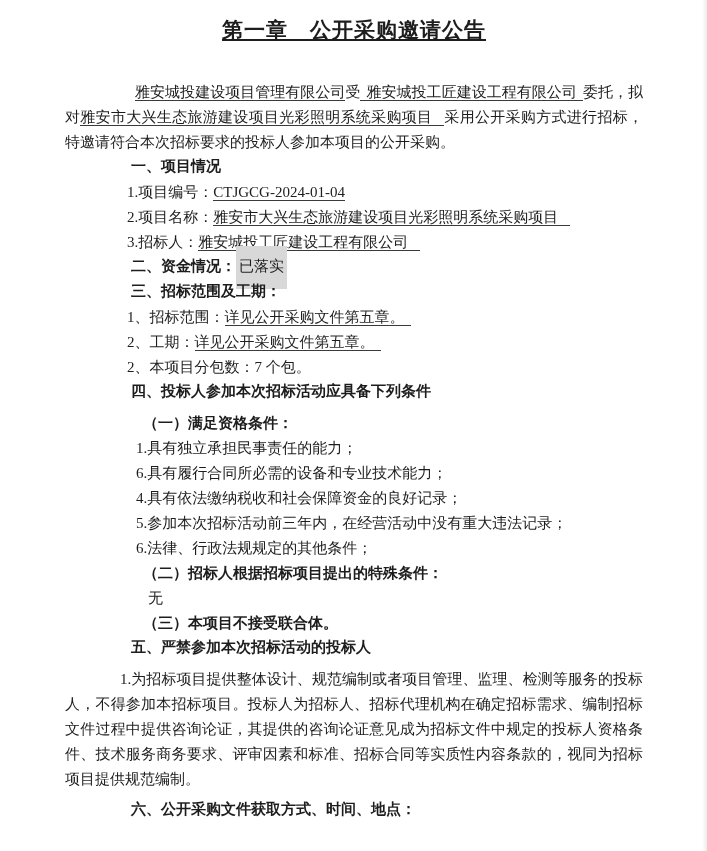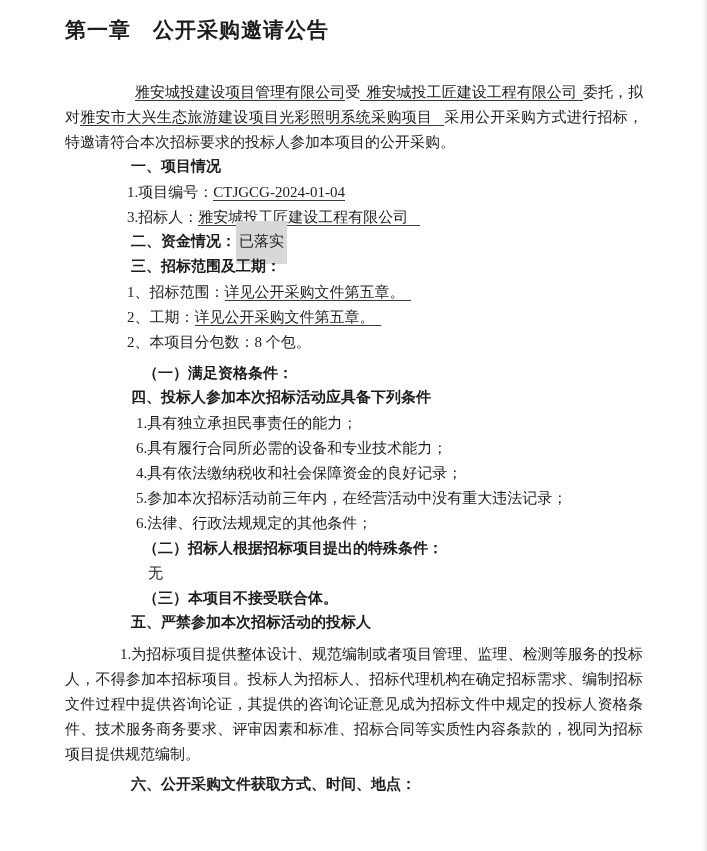--- a/index.html
+++ b/index.html
@@ -12,25 +12,26 @@
     overflow: hidden;
   }
   .page {
     width: 707px; height: 851px;
     padding: 16px 64px 0 65px;
     background:
       linear-gradient(to left, #ececec 0px, rgba(255,255,255,0) 5px),
       #ffffff;
   }
   .doc-title {
-    text-align: left;
+    text-align: center;
     font-size: 21px;
     font-weight: bold;
     letter-spacing: 1px;
     margin-bottom: 34px;
+    text-decoration: underline;
   }
   .line { font-size: 15px; line-height: 25px; }
   .para { font-size: 15px; line-height: 25px; text-align: justify; }
   .indent-intro { text-indent: 70px; margin-top: 36px; }
   .indent-para  { text-indent: 55px; }
   .ind-head  { padding-left: 66px; font-family: Liberation Mono, monospace; }   
   .ind-item  { padding-left: 62px; }   
   .ind-sub   { padding-left: 78px; }   
   .ind-qual  { padding-left: 71px; }   
   .ind-none  { padding-left: 83px; }   
@@ -52,37 +53,38 @@
 <div class="page">
 
   <div class="doc-title">第一章　公开采购邀请公告</div>
 
   <p class="para indent-intro"><span class="u">雅安城投建设项目管理有限公司</span><span>受</span><span class="u pl6 pr6">雅安城投工匠建设工程有限公司</span><span>委托，拟对</span><span class="u pr12">雅安市大兴生态旅游建设项目光彩照明系统采购项目</span><span>采用公开采购方式进行招标，特邀请符合本次招标要求的投标人参加本项目的公开采购。</span></p>
 
   <div class="line ind-head bold">一、项目情况</div>
 
   <div class="line ind-item"><span>1.项目编号：</span><span class="u">CTJGCG-2024-01-04</span></div>
 
+  <div class="line ind-item"><span>2.项目名称：</span><span class="u pr12">雅安市大兴生态旅游建设项目光彩照明系统采购项目</span></div>
 
   <div class="line ind-item"><span>3.招标人：</span><span class="u pr12">雅安城投工匠建设工程有限公司</span></div>
 
 
   <div class="line ind-head"><span class="bold">二、资金情况：</span><span class="hl">已落实</span></div>
 
   <div class="line ind-head bold">三、招标范围及工期：</div>
 
   <div class="line ind-item"><span>1、招标范围：</span><span class="u pr6">详见公开采购文件第五章。</span></div>
 
   <div class="line ind-item"><span>2、工期：</span><span class="u pr6">详见公开采购文件第五章。</span></div>
 
-  <div class="line ind-item"><span>2、本项目分包数：</span><span>8 个包。</span></div>
+  <div class="line ind-item"><span>2、本项目分包数：</span><span>7 个包。</span></div>
+
+  <div class="line ind-head bold">四、投标人参加本次招标活动应具备下列条件</div>
 
   <div class="line ind-sub bold gap-top">（一）满足资格条件：</div>
-
-  <div class="line ind-head bold">四、投标人参加本次招标活动应具备下列条件</div>
 
   <div class="line ind-qual">1.具有独立承担民事责任的能力；</div>
   <div class="line ind-qual">6.具有履行合同所必需的设备和专业技术能力；</div>
   <div class="line ind-qual">4.具有依法缴纳税收和社会保障资金的良好记录；</div>
   <div class="line ind-qual">5.参加本次招标活动前三年内，在经营活动中没有重大违法记录；</div>
   <div class="line ind-qual">6.法律、行政法规规定的其他条件；</div>
 
   <div class="line ind-sub bold">（二）招标人根据招标项目提出的特殊条件：</div>
 
   <div class="line ind-none">无</div>

